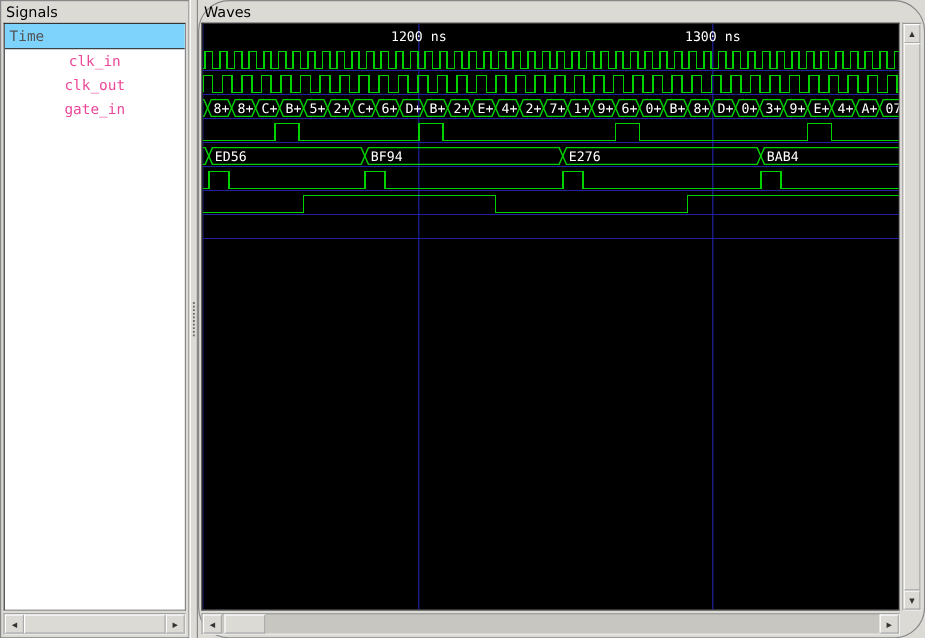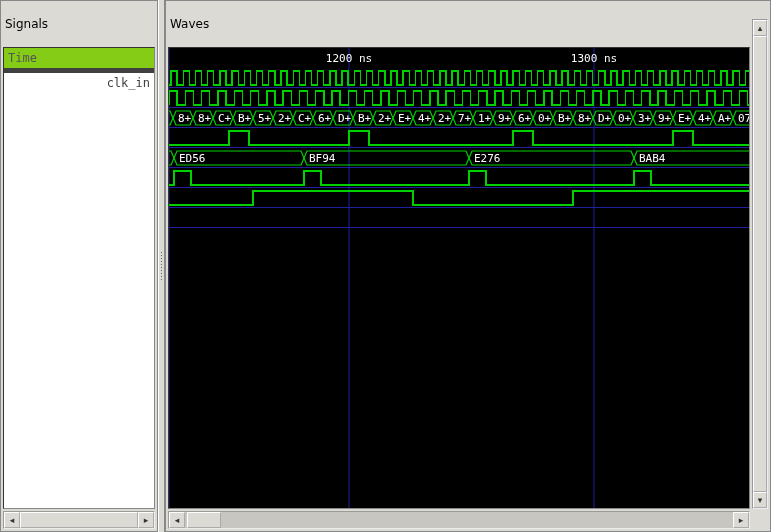--- a/index.html
+++ b/index.html
@@ -20,21 +20,21 @@
   .panel {
     display: flex;
     flex-direction: column;
     border: 1px solid #888;
     background: #dcdad5;
     box-sizing: border-box;
   }
   .sig-panel { width: 158px; }
   .wave-panel { flex: 1; }
   .panel-title {
-    padding: 16px 4px;
+    padding: 2px 4px;
     font-size: 12px;
     color: #000;
   }
   .splitter {
     width: 5px;
     background: #dcdad5;
     border-left: 1px solid #fff;
     border-right: 1px solid #888;
     cursor: col-resize;
     position: relative;
@@ -56,31 +56,31 @@
     background: #fff;
     border: 1px inset #888;
     margin: 0 2px;
     overflow: hidden;
     box-sizing: border-box;
   }
   .sig-row {
     height: 20px;
     line-height: 20px;
     padding: 0 4px;
-    text-align: right;
+    text-align: center;
     font-family: "DejaVu Sans Mono", monospace;
     font-size: 12px;
-    color: #404040;
+    color: #ec4899;
     white-space: nowrap;
   }
   .sig-row.time {
     text-align: left;
-    background: #84cc16;
+    background: #7dd3fc;
     color: #555;
-    border-bottom: 5px solid #404040;
+    border-bottom: 1px solid #404040;
   }
   
   .hscroll {
     height: 18px;
     margin: 2px;
     display: flex;
     align-items: stretch;
     background: #c8c6c1;
     border: 1px inset #eee;
     box-sizing: border-box;
@@ -119,21 +119,21 @@
     overflow: hidden;
     text-align: right;
   }
   .wave-svg {
     position: absolute;
     left: 0;
     top: 0;
   }
   .scroll-arrow { font-family: sans-serif; }
   
-  .wave-panel { position: relative; }
+  .wave-panel { position: relative; border-radius: 26px; }
   .vscroll {
     position: absolute;
     right: 2px;
     top: 18px;
     bottom: 22px;
     width: 16px;
     background: #c8c6c1;
     border: 1px inset #eee;
     display: flex;
     flex-direction: column;
@@ -172,20 +172,22 @@
 </head>
 <body>
 
 <div class="main">
 
   <div class="panel sig-panel">
     <div class="panel-title">Signals</div>
     <div class="sig-list">
       <div class="sig-row time">Time</div>
       <div class="sig-row">clk_in</div>
+      <div class="sig-row">clk_out</div>
+      <div class="sig-row">gate_in</div>
     </div>
     <div class="hscroll">
       <div class="btn scroll-arrow">◂</div>
       <div class="track">
         <div class="thumb" style="left:0;right:0"></div>
       </div>
       <div class="btn scroll-arrow">▸</div>
     </div>
   </div>
 

